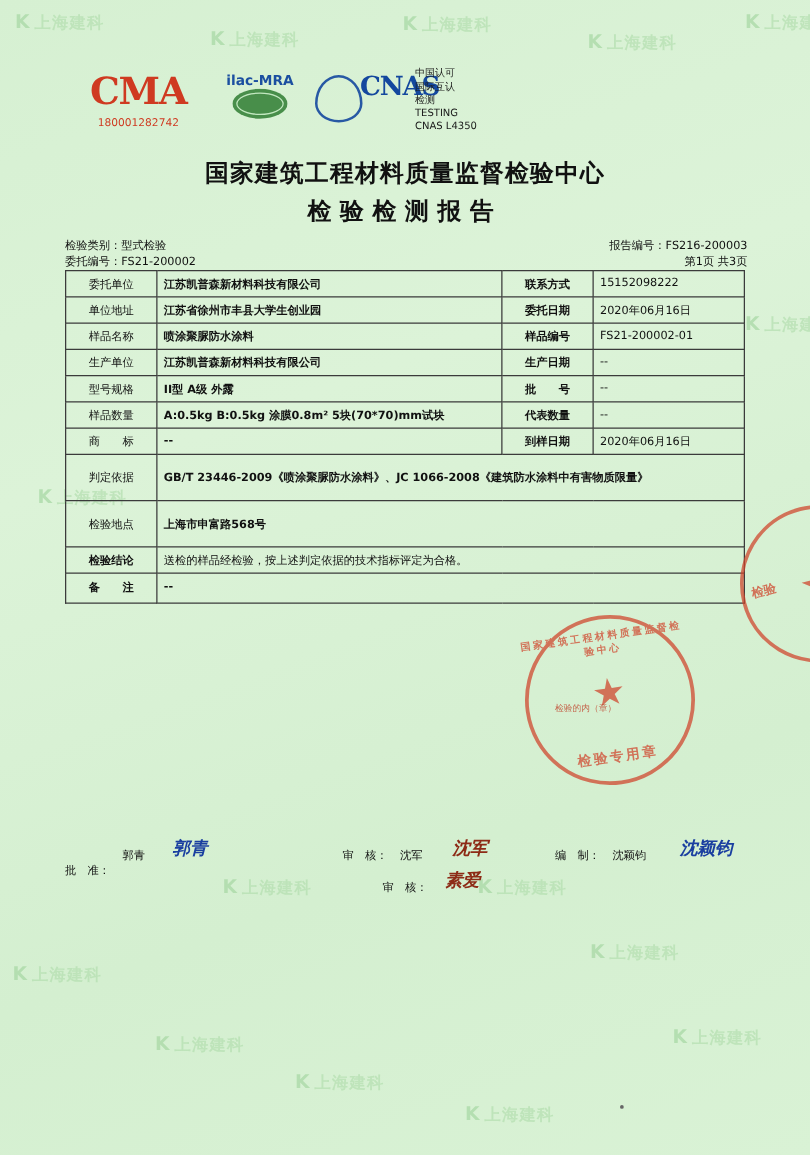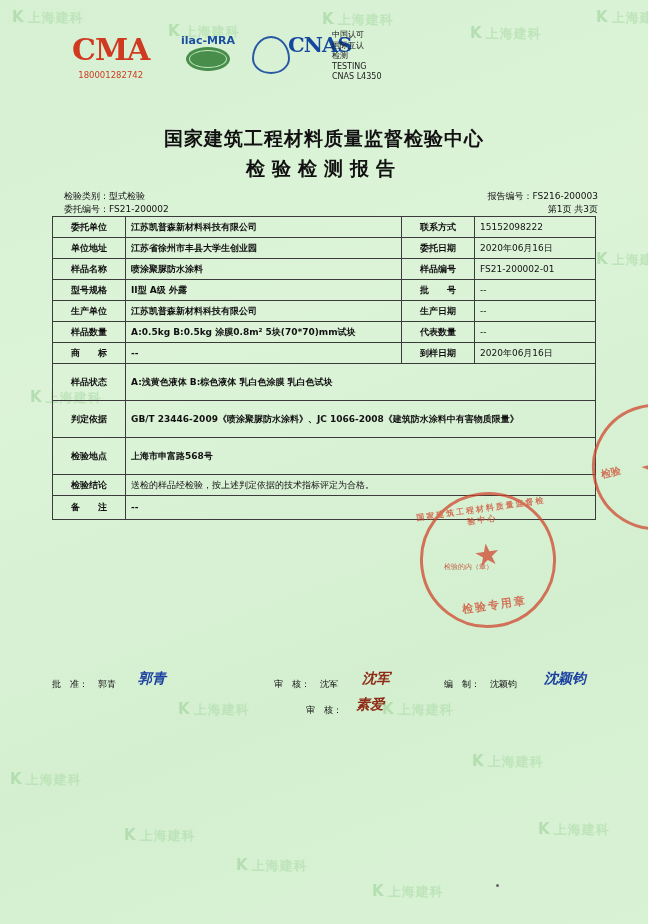--- a/index.html
+++ b/index.html
@@ -27,21 +27,21 @@
   }
   .wm .mk{
     display:inline-block;
     color:#a9d9a6;
     font-size:15px;
     font-weight:bold;
     margin-right:3px;
   }
   
   .logos{
-    position:absolute;left:0;right:0;top:30px;height:62px;
+    position:absolute;left:0;right:0;top:54px;height:62px;
   }
   .cma{
     position:absolute;left:72px;top:2px;text-align:center;
   }
   .cma .ring{
     font-family:"DejaVu Serif","Liberation Serif",serif;
     font-size:30px;font-weight:bold;color:#cf3a21;letter-spacing:-1px;
   }
   .cma .no{
     font-size:8.5px;color:#cf3a21;margin-top:3px;letter-spacing:0;
@@ -87,38 +87,38 @@
   .title2{
     position:absolute;left:0;right:0;top:156px;text-align:center;
     font-size:19px;font-weight:bold;color:#111;letter-spacing:7px;
   }
   
   .meta{
     position:absolute;left:52px;right:50px;top:190px;
     font-size:9px;color:#111;
   }
   .meta .row{position:relative;height:13px;}
-  .meta .l{position:absolute;left:12px;}
+  .meta .l{position:absolute;left:0;}
   .meta .r{position:absolute;right:0;}
   
   table.main{
     position:absolute;left:52px;top:216px;
     width:544px;
     border-collapse:collapse;
     font-size:9px;color:#111;
     background:transparent;
   }
   table.main td{
     border:1px solid #3b3b3b;
     padding:3px 5px;
     height:14px;
     vertical-align:middle;
   }
   td.lbl{
-    width:62px;text-align:center;font-weight:bold;white-space:nowrap;
+    width:62px;text-align:center;font-weight:normal;white-space:nowrap;
   }
   td.val{padding-left:8px;font-weight:bold;}
   td.lbl2{width:62px;text-align:center;font-weight:bold;white-space:nowrap;}
   td.val2{width:110px;padding-left:8px;}
   tr.tall td{height:30px;}
   td.concl-lbl{height:120px;text-align:center;font-weight:bold;}
   td.concl-val{vertical-align:top;padding-top:18px;padding-left:60px;}
   td.note-lbl{height:52px;text-align:center;font-weight:bold;margin-top:45px;}
   
   .sig{
@@ -250,48 +250,44 @@
         <td class="lbl2">委托日期</td>
         <td class="val2">2020年06月16日</td>
       </tr>
       <tr>
         <td class="lbl">样品名称</td>
         <td class="val">喷涂聚脲防水涂料</td>
         <td class="lbl2">样品编号</td>
         <td class="val2">FS21-200002-01</td>
       </tr>
       <tr>
+        <td class="lbl">生产单位</td>
+        <td class="val">江苏凯普森新材料科技有限公司</td>
+        <td class="lbl2">生产日期</td>
+        <td class="val2">--</td>
+      </tr>
+      <tr>
         <td class="lbl">型号规格</td>
         <td class="val">II型 A级 外露</td>
         <td class="lbl2">批　　号</td>
         <td class="val2">--</td>
       </tr>
       <tr>
-        <td class="lbl">生产单位</td>
-        <td class="val">江苏凯普森新材料科技有限公司</td>
-        <td class="lbl2">生产日期</td>
-        <td class="val2">--</td>
-      </tr>
-      <tr>
         <td class="lbl">样品数量</td>
         <td class="val">A:0.5kg B:0.5kg 涂膜0.8m² 5块(70*70)mm试块</td>
         <td class="lbl2">代表数量</td>
         <td class="val2">--</td>
       </tr>
       <tr>
         <td class="lbl">商　　标</td>
         <td class="val">--</td>
         <td class="lbl2">到样日期</td>
         <td class="val2">2020年06月16日</td>
       </tr>
       <tr class="tall">
-        <td class="lbl">样品状态</td>
-        <td class="val" colspan="3">A:浅黄色液体 B:棕色液体 乳白色涂膜 乳白色试块</td>
-      </tr>
-      <tr class="tall">
         <td class="lbl">判定依据</td>
         <td class="val" colspan="3">GB/T 23446-2009《喷涂聚脲防水涂料》、JC 1066-2008《建筑防水涂料中有害物质限量》</td>
       </tr>
       <tr class="tall">
         <td class="lbl">检验地点</td>
         <td class="val" colspan="3">上海市申富路568号</td>
       </tr>
       <tr>
         <td class="concl-lbl">检验结论</td>
         <td class="concl-val" colspan="3">送检的样品经检验，按上述判定依据的技术指标评定为合格。</td>
@@ -309,21 +305,21 @@
   </div>
 
   <div class="stamp stamp-main">
     <div class="arc">国家建筑工程材料质量监督检验中心</div>
     <div class="star">★</div>
     <div class="btm">检验专用章</div>
   </div>
   <div class="rednote">检验的内（章）</div>
 
   <div class="sig">
-    <span class="cell" style="left:0px;top:2px;text-align:center;">批　准：</span>
+    <span class="cell" style="left:0px;top:14px;text-align:center;">批　准：</span>
     <span class="cell" style="left:46px;top:2px;">郭青</span>
     <span class="cell hand" style="left:86px;top:-6px;">郭青</span>
 
     <span class="cell" style="left:222px;top:2px;">审　核：</span>
     <span class="cell" style="left:268px;top:2px;">沈军</span>
     <span class="cell hand red" style="left:310px;top:-6px;">沈军</span>
 
     <span class="cell" style="left:392px;top:2px;">编　制：</span>
     <span class="cell" style="left:438px;top:2px;">沈颖钧</span>
     <span class="cell hand" style="left:492px;top:-6px;">沈颖钧</span>

